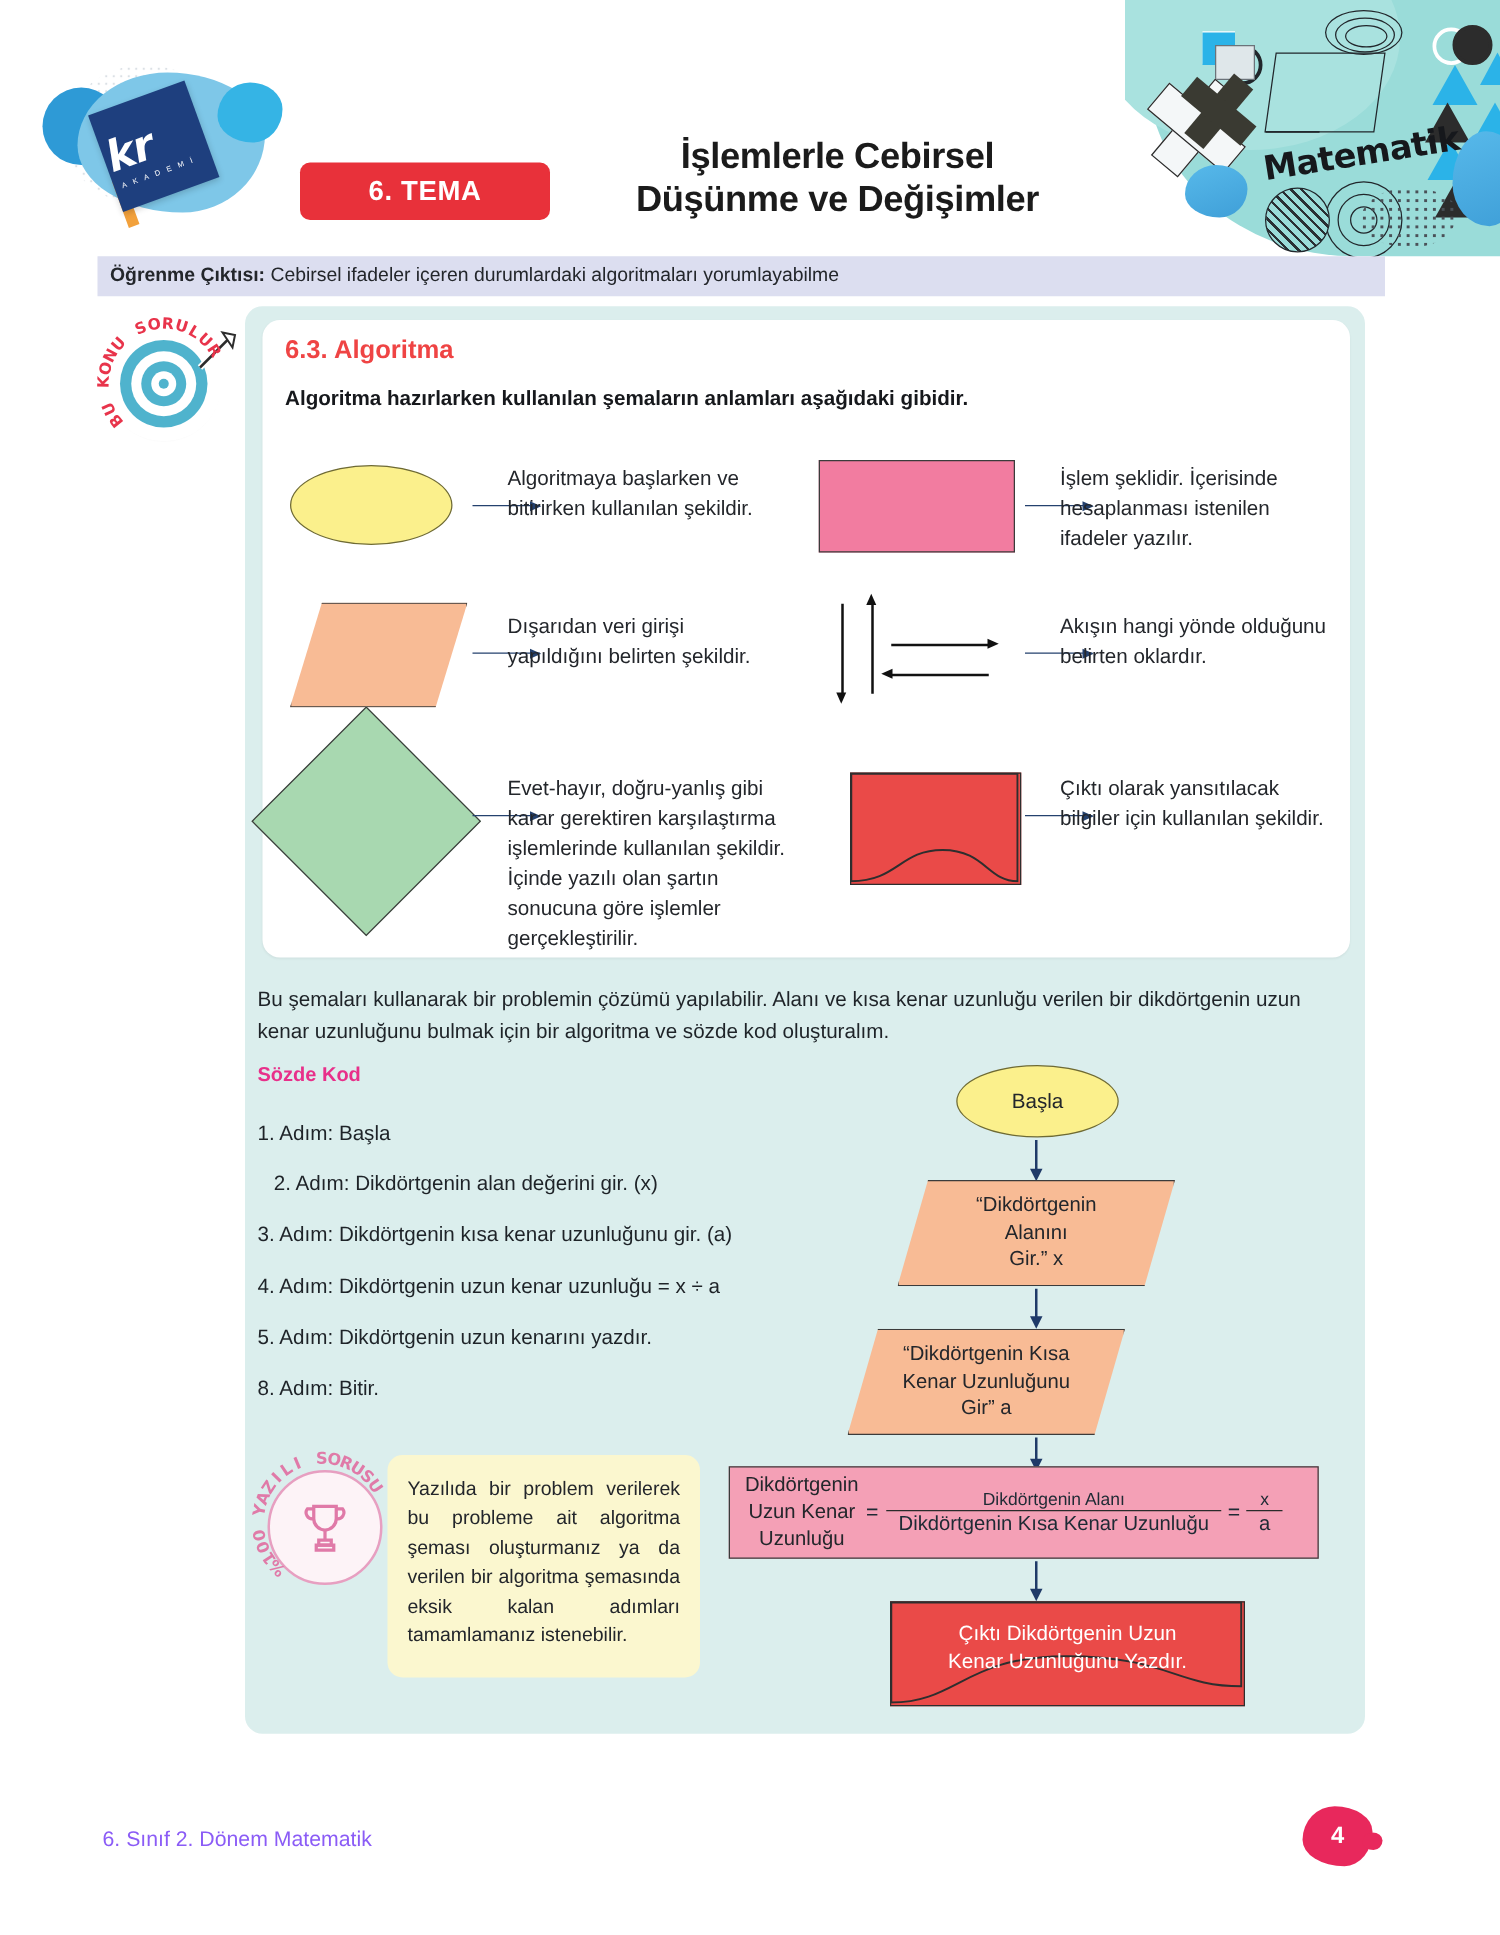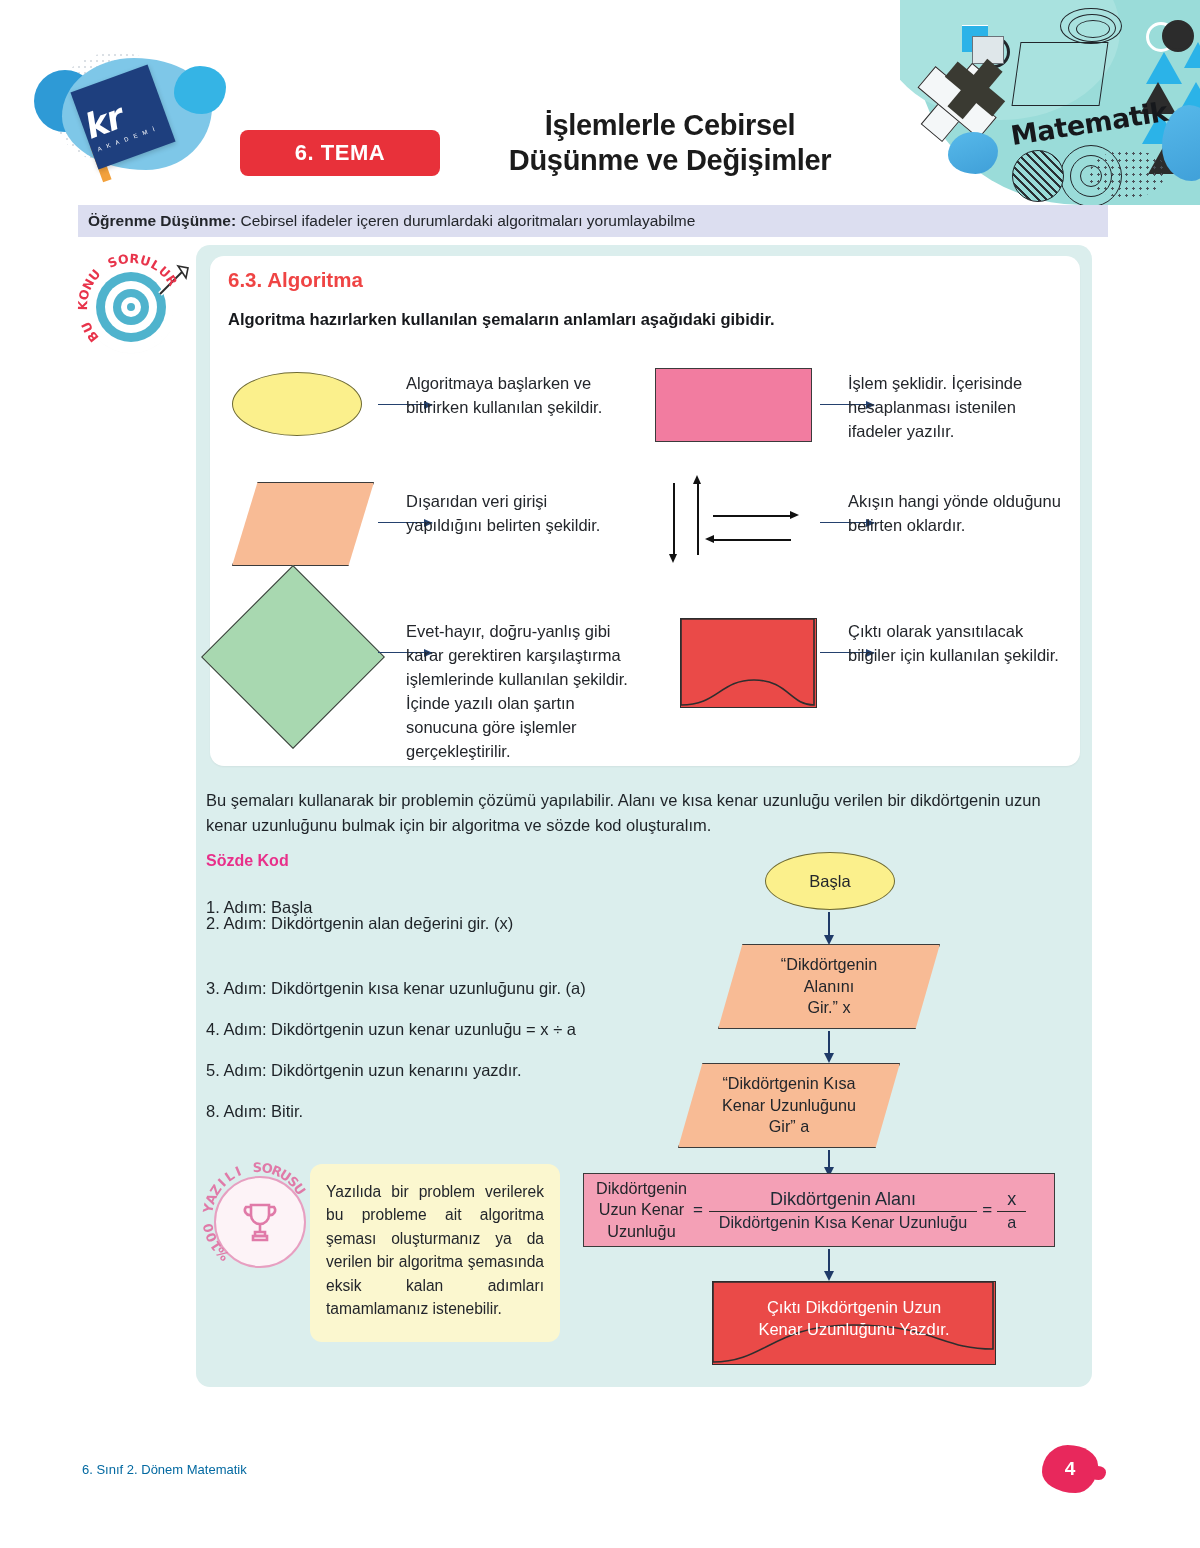--- a/index.html
+++ b/index.html
@@ -182,26 +182,26 @@
   .fc-red { position:absolute; left:712px; top:1281px; width:282px; height:82px;
             background:#ea4a48; border:1.4px solid #2e2e2e; color:#fff;
             font-size:16.5px; line-height:1.35; text-align:center; }
 
   .fc-arrow { position:absolute; width:2.2px; background:#1f3a68; }
   .fc-arrow:after { content:""; position:absolute; left:-4.5px; bottom:-9px;
       border-top:10px solid #1f3a68; border-left:5.5px solid transparent;
       border-right:5.5px solid transparent; }
 
   .frac { display:inline-block; text-align:center; vertical-align:middle; }
-  .frac .num { display:block; padding:0 10px 1px 10px; font-size:18px; }
+  .frac .num { display:block; padding:0 10px 1px 10px; font-size:14px; }
   .frac .den { display:block; padding:1px 10px 0 10px; border-top:1.8px solid #2b2b2b;
                font-size:16.2px; }
 
   
-  .footer-left { position:absolute; left:82px; top:1462px; font-size:13px; color:#0369a1; }
+  .footer-left { position:absolute; left:82px; top:1462px; font-size:17px; color:#8b5cf6; }
   .pg-blob { position:absolute; left:1042px; top:1445px; width:56px; height:48px;
              background:#e8285c; border-radius:46% 54% 40% 60% / 56% 42% 58% 44%; }
   .pg-dot { position:absolute; left:1090px; top:1466px; width:16px; height:14px;
             background:#e8285c; border-radius:50% 50% 45% 55% / 55% 45% 55% 45%; }
   .pg-num { position:absolute; left:1042px; top:1445px; width:56px; height:48px;
             display:flex; align-items:center; justify-content:center; color:#fff;
             font-weight:700; font-size:19px; }
 
   
   .konu-badge { position:absolute; left:72px; top:248px; width:118px; height:118px; }
@@ -290,21 +290,21 @@
     <div class="mp-drop" style="left:48px;top:132px;width:50px;height:42px;"></div>
     <div class="mp-drop" style="left:262px;top:105px;width:54px;height:76px;"></div>
 
     <div class="mp-dotfield"></div>
 
     <div class="mp-word">Matematik</div>
   </div>
 </div>
 
 <div class="outcome">
-  <span><b>Öğrenme Düşünme:</b><i style="font-style:normal"> Cebirsel ifadeler içeren durumlardaki algoritmaları yorumlayabilme</i></span>
+  <span><b>Öğrenme Çıktısı:</b><i style="font-style:normal"> Cebirsel ifadeler içeren durumlardaki algoritmaları yorumlayabilme</i></span>
 </div>
 
 <div class="konu-badge">
   <div class="kb-ring"></div>
   <div class="kb-t1"></div>
   <div class="kb-t2"></div>
   <div class="kb-t3"></div>
   <div class="kb-t4"></div>
   <div class="kb-t5"></div>
   <div class="kb-dart">
@@ -369,21 +369,21 @@
     <path d="M1,1 H134 V87 C110,87 108,62 74,62 C40,62 38,87 1,87 Z" fill="#ea4a48" stroke="#2e2e2e" stroke-width="1.6"></path>
   </svg>
 </div>
 <div class="ar" style="left:820px; top:652px; width:54px;"></div>
 <div class="legend-txt" style="left:848px; top:620px; width:218px;">Çıktı olarak yansıtılacak bilgiler için kullanılan şekildir.</div>
 
 <div class="para">Bu şemaları kullanarak bir problemin çözümü yapılabilir. Alanı ve kısa kenar uzunluğu verilen bir dikdörtgenin uzun kenar uzunluğunu bulmak için bir algoritma ve sözde kod oluşturalım.</div>
 
 <div class="sk-title">Sözde Kod</div>
 <div class="step" style="top:898px;">1. Adım: Başla</div>
-<div class="step" style="top:914px;">2. Adım: Dikdörtgenin alan değerini gir. (x)</div>
+<div class="step" style="top:938px;margin-left:13px;">2. Adım: Dikdörtgenin alan değerini gir. (x)</div>
 <div class="step" style="top:979px;">3. Adım: Dikdörtgenin kısa kenar uzunluğunu gir. (a)</div>
 <div class="step" style="top:1020px;">4. Adım: Dikdörtgenin uzun kenar uzunluğu = x ÷ a</div>
 <div class="step" style="top:1061px;">5. Adım: Dikdörtgenin uzun kenarını yazdır.</div>
 <div class="step" style="top:1102px;">8. Adım: Bitir.</div>
 
 <div class="yazili-badge">
   <div class="yb-ring"></div>
   <div class="yb-cup">
     <svg width="36" height="42" viewBox="0 0 36 42" aria-hidden="true">
       <path d="M9 3 h18 v10 a9 9 0 0 1 -18 0 z" fill="none" stroke="#e07aa8" stroke-width="2.6"></path>

